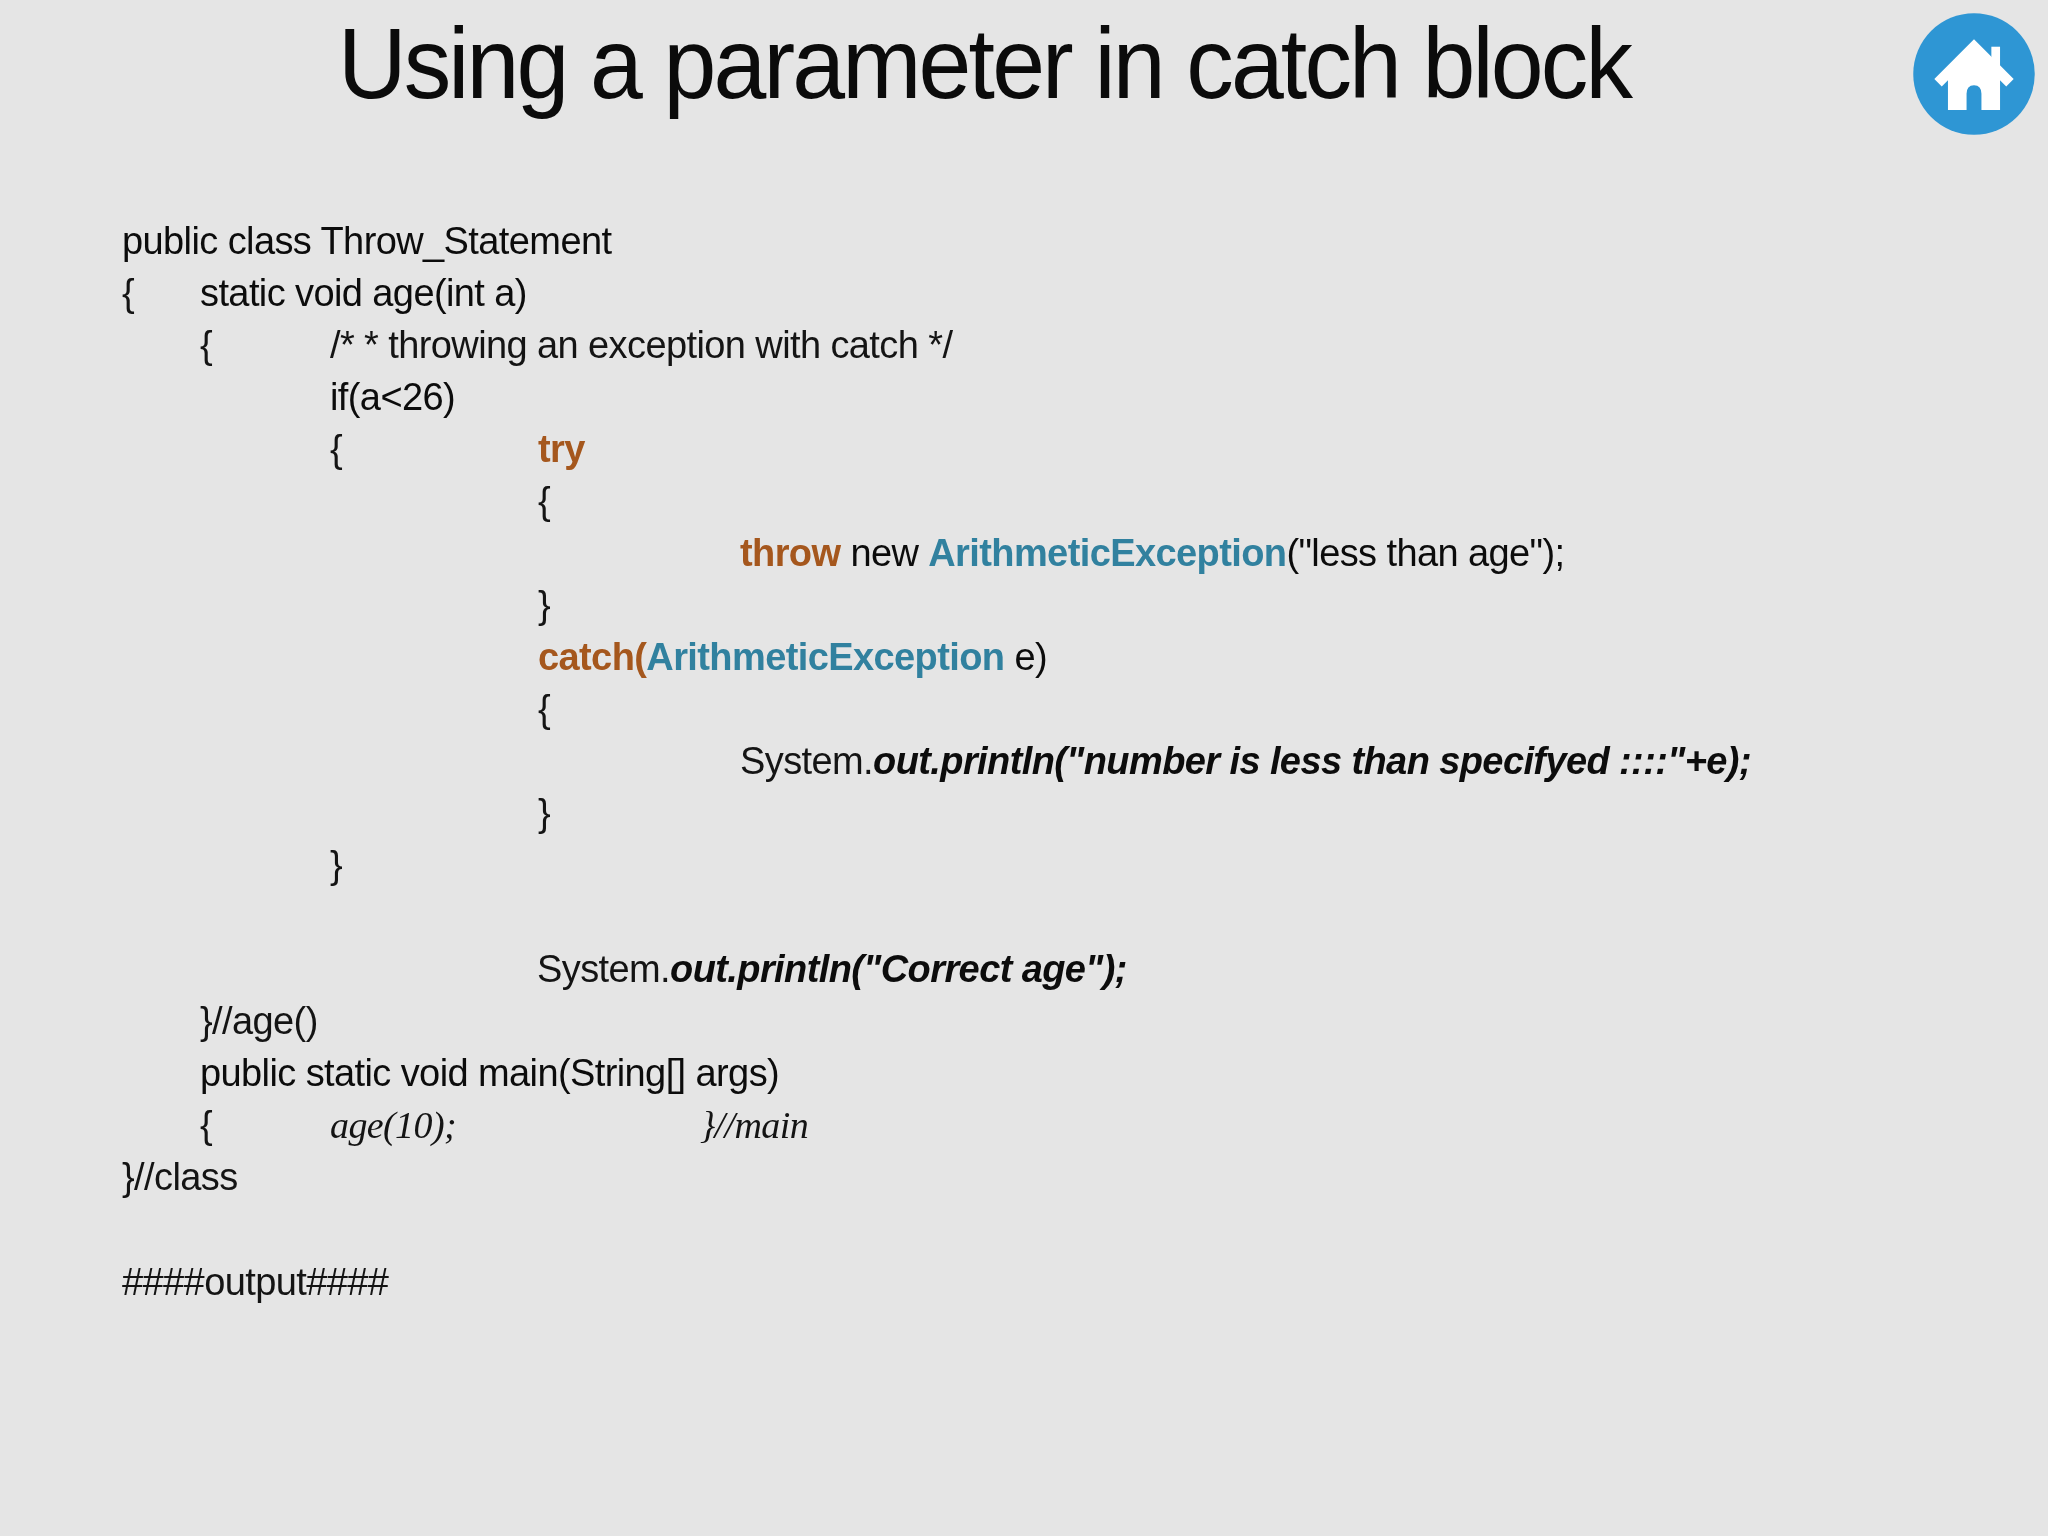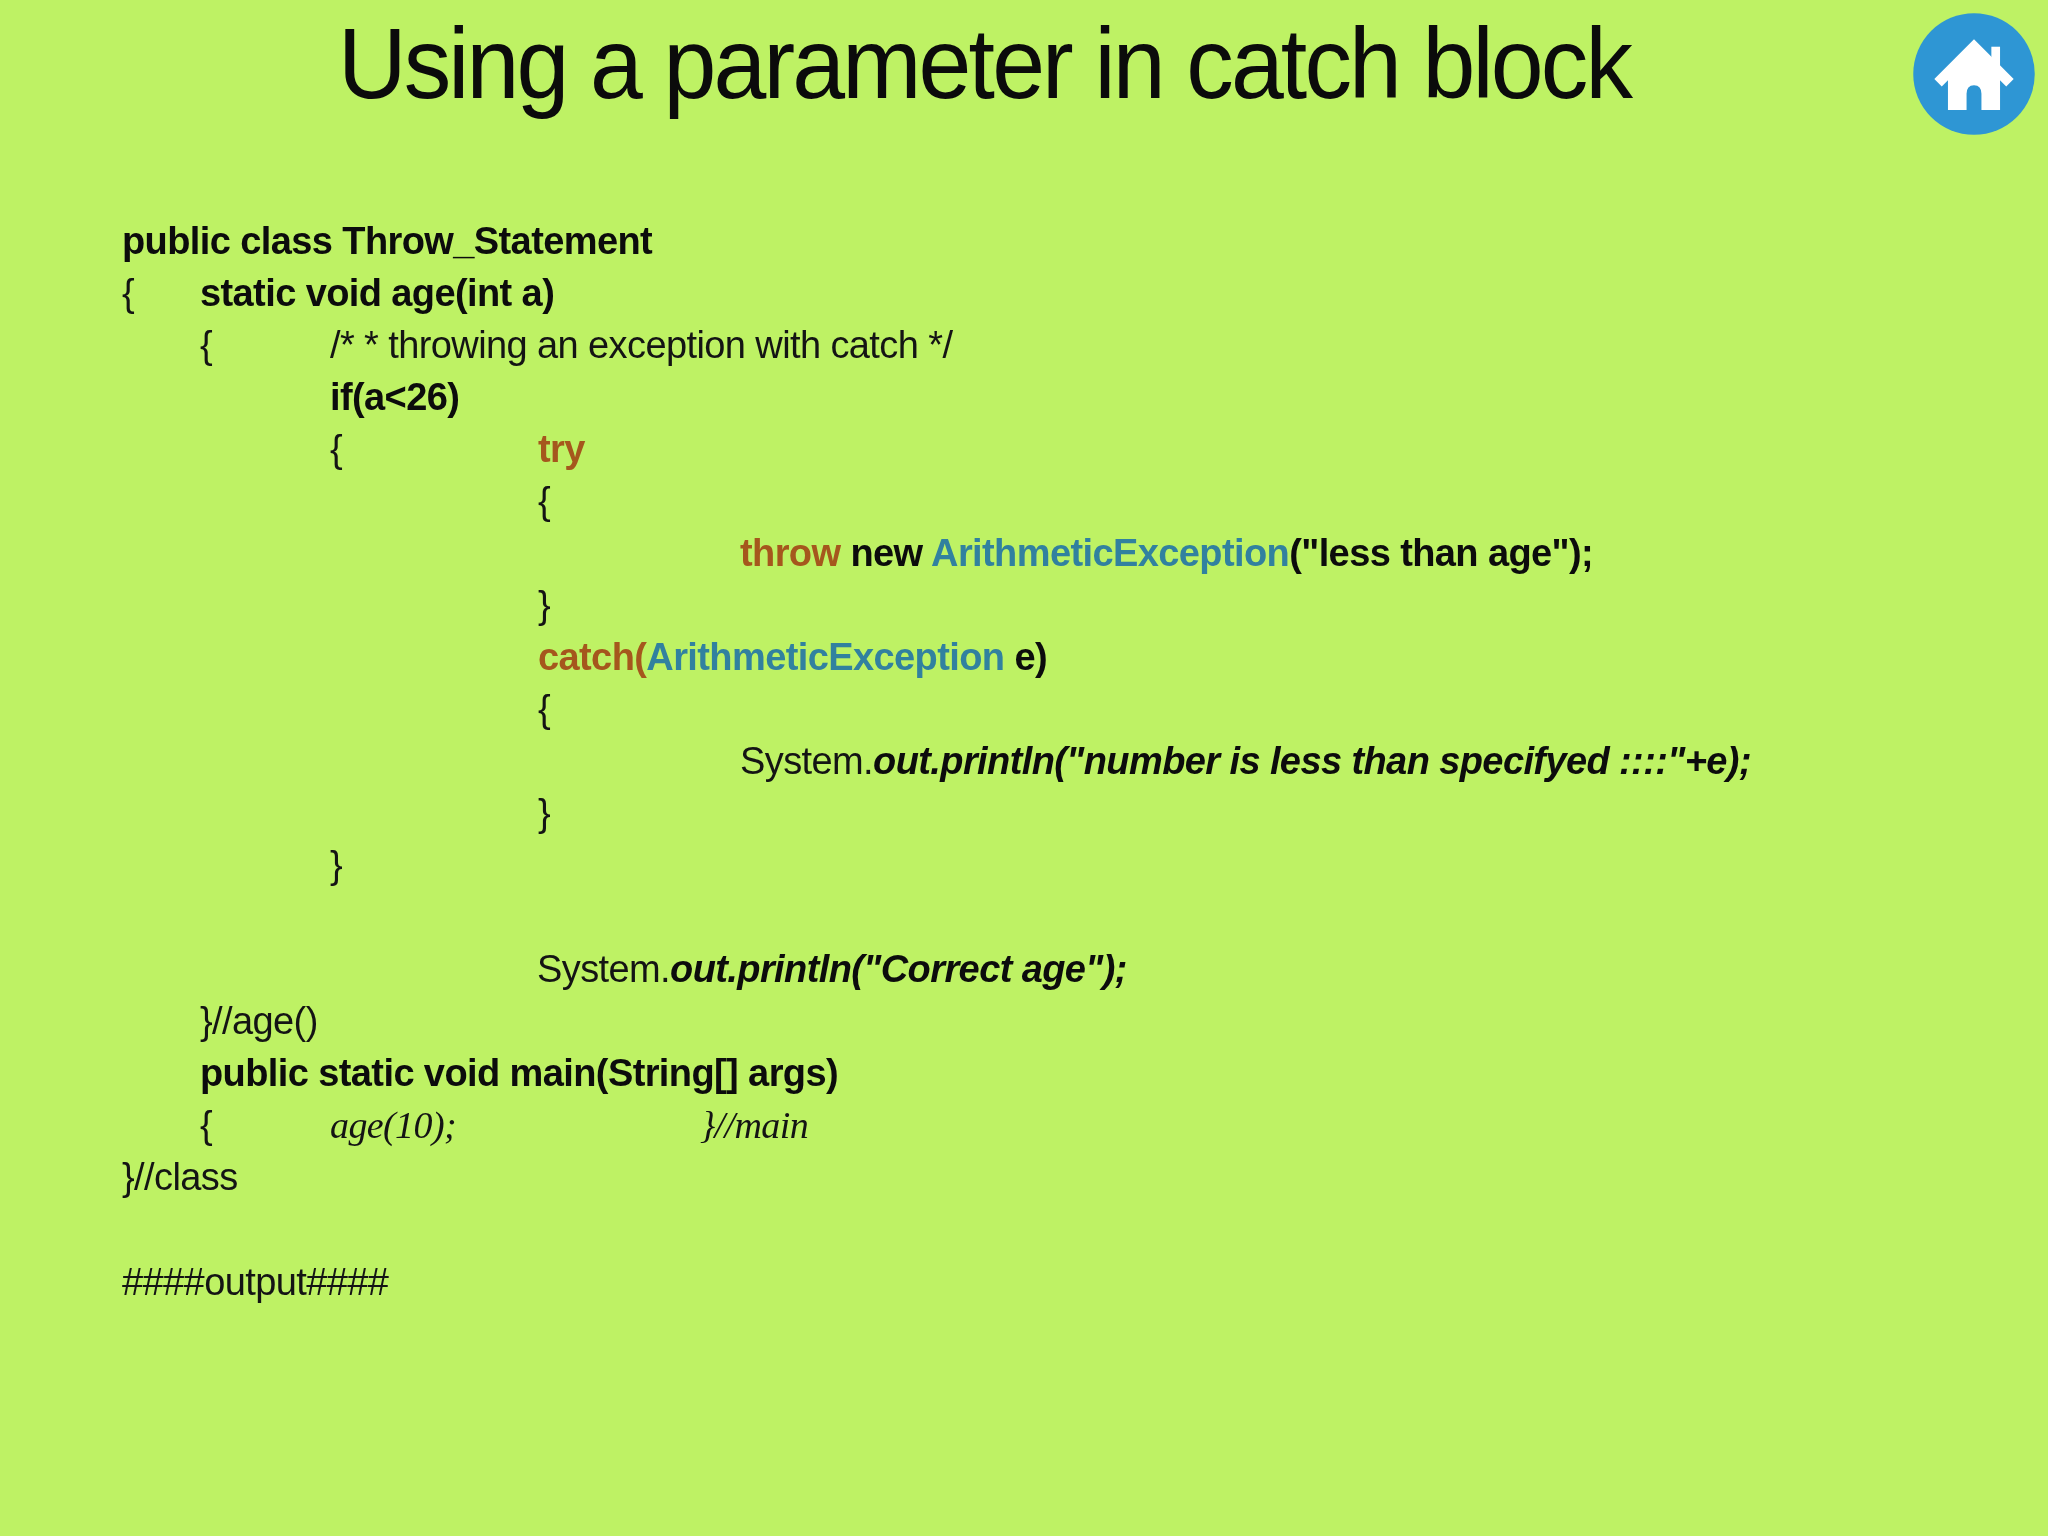--- a/index.html
+++ b/index.html
@@ -4,21 +4,21 @@
 <style>
   html, body {
     margin: 0;
     padding: 0;
     background: #ffffff;
   }
   .slide {
     position: relative;
     width: 2048px;
     height: 1536px;
-    background: #bef264;
+    background: #e5e5e5;
     overflow: hidden;
     font-family: "Liberation Sans", sans-serif;
     color: #111111;
   }
   .title {
     position: absolute;
     top: 6px;
     left: 120px;
     right: 200px;
     margin: 0;
@@ -58,21 +58,21 @@
     right: 0;
     height: 52px;
     line-height: 52px;
   }
   .seg {
     position: absolute;
     top: 0;
     white-space: pre;
   }
   .plain      { font-weight: 400; color: #141414; }
-  .bold       { font-weight: 700; color: #0c0c0c; }
+  .bold       { font-weight: 400; color: #0c0c0c; }
   .keyword    { font-weight: 700; color: var(--kw-color, #A5571D); }
   .type       { font-weight: 700; color: var(--type-color, #31819F); }
   .bolditalic { font-weight: 700; font-style: italic; color: #0c0c0c; }
   .italic     { font-weight: 400; font-style: italic; color: #141414; font-family: Liberation Serif, serif; }
   .underline  { font-weight: 400; color: #141414; text-decoration: underline; text-underline-offset: 7px; }
 </style>
 </head>
 <body>
 
 <div class="slide">

